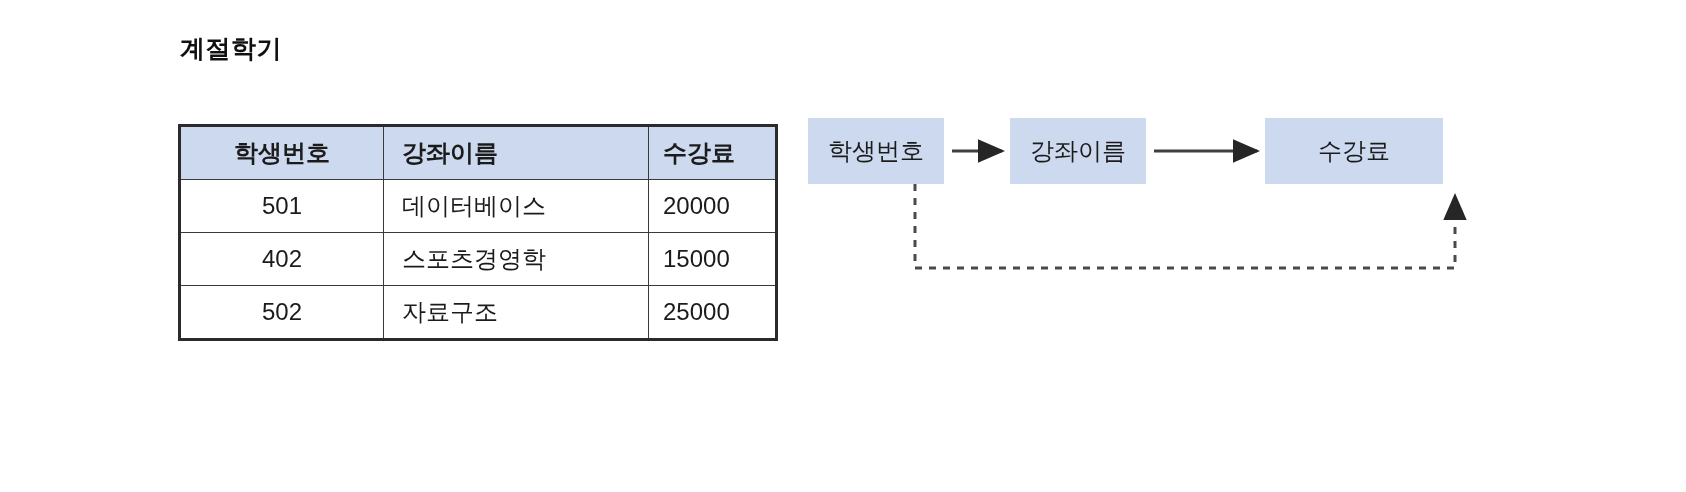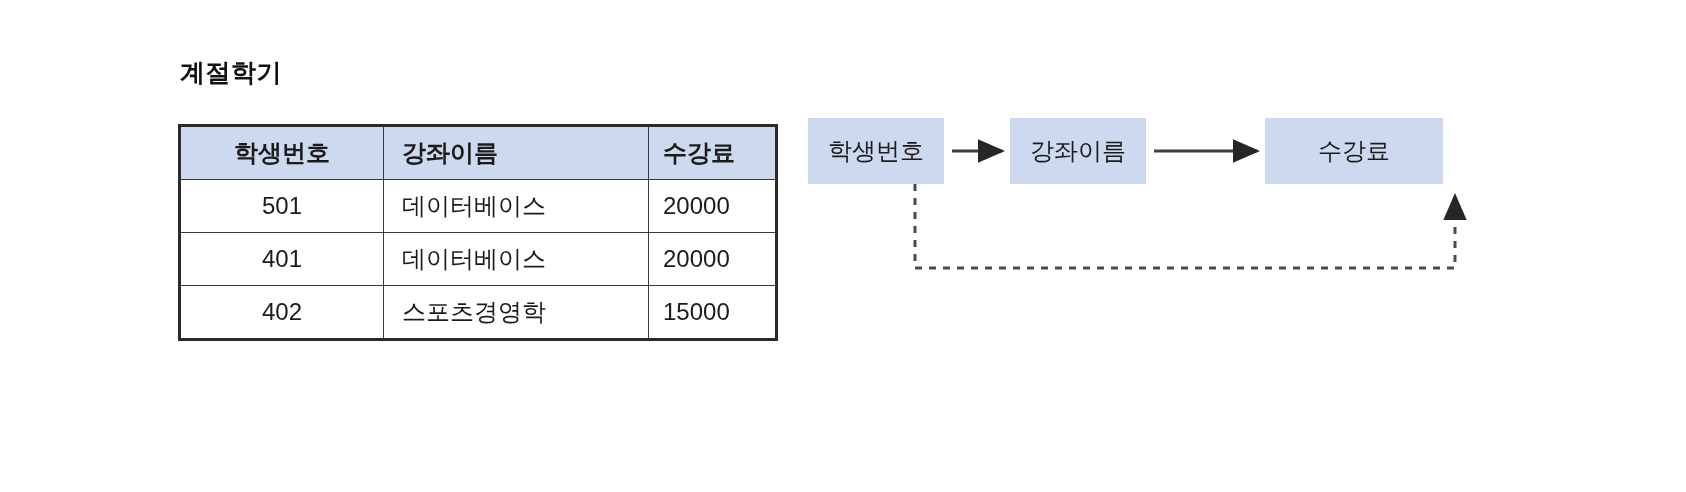--- a/index.html
+++ b/index.html
@@ -13,21 +13,21 @@
     position: relative;
     font-family: "Liberation Sans", "DejaVu Sans", sans-serif;
     color: #1b1b1b;
     overflow: hidden;
   }
 
   
   #table-title {
     position: absolute;
     left: 180px;
-    top: 56px;
+    top: 32px;
     font-size: 25px;
     font-weight: bold;
     letter-spacing: 0.5px;
     color: #111111;
     white-space: nowrap;
   }
 
   #relation-table {
     position: absolute;
     left: 178px;
@@ -105,28 +105,28 @@
       <th class="col-fee outer-right">수강료</th>
     </tr>
   </thead>
   <tbody>
     <tr>
       <td class="col-sid outer-left">501</td>
       <td class="col-name">데이터베이스</td>
       <td class="col-fee outer-right">20000</td>
     </tr>
     <tr>
-      <td class="col-sid outer-left">401</td>
-      <td class="col-name">데이터베이스</td>
-      <td class="col-fee outer-right">20000</td>
-    </tr>
-    <tr>
       <td class="col-sid outer-left">402</td>
       <td class="col-name">스포츠경영학</td>
       <td class="col-fee outer-right">15000</td>
+    </tr>
+    <tr>
+      <td class="col-sid outer-left">502</td>
+      <td class="col-name">자료구조</td>
+      <td class="col-fee outer-right">25000</td>
     </tr>
   </tbody>
 </table>
 
 <div id="fd-diagram">
 
   <svg viewBox="0 0 820 200">
     <defs>
       <marker id="arrow-solid" markerWidth="9" markerHeight="9" refX="8" refY="4.5" orient="auto" markerUnits="strokeWidth">
         <path d="M0,0.6 L9,4.5 L0,8.4 z" fill="#262626"></path>

